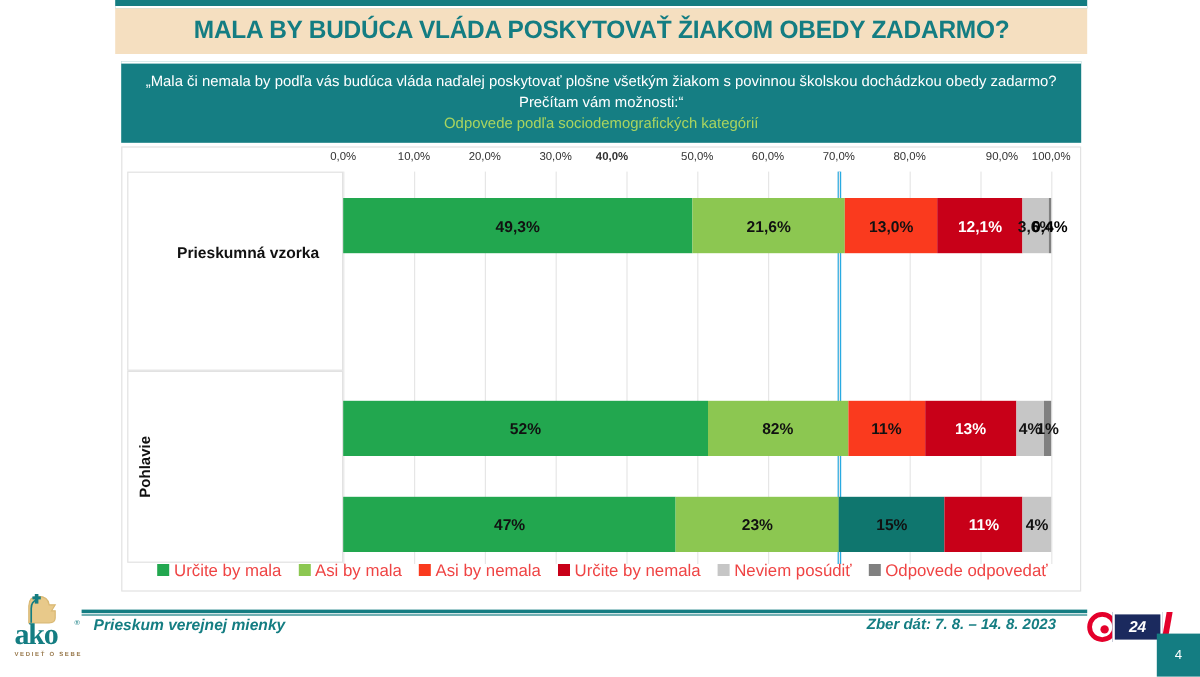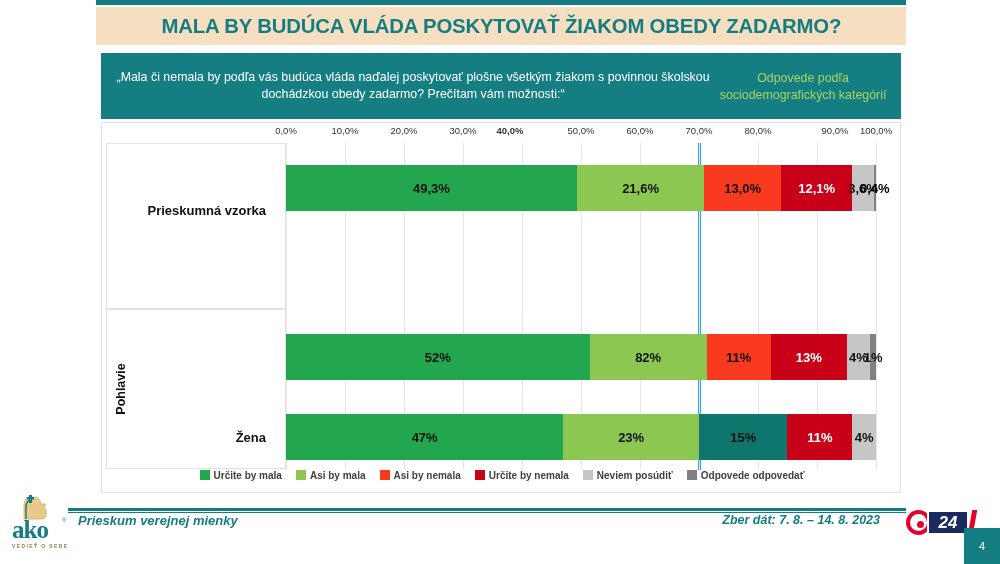--- a/index.html
+++ b/index.html
@@ -34,21 +34,21 @@
     letter-spacing:-0.2px;
     white-space:nowrap;
     transform:scaleX(0.97);
   }
 
   
   #question-band{
     position:absolute;left:101px;top:51px;width:800px;height:68px;
     background:#157E83;
     border-top:2px solid #ffffff;
-    display:flex;flex-direction:row;align-items:center;justify-content:center;
+    display:flex;flex-direction:column;align-items:center;justify-content:center;
     padding:0 10px;box-sizing:border-box;
   }
   #question-text{
     color:#ffffff;font-size:12.4px;line-height:17px;text-align:center;
     max-width:770px;font-weight:normal;
   }
   #question-sub{
     color:#A9D45F;font-size:12.4px;line-height:17px;text-align:center;
     margin-top:1px;
   }
@@ -127,21 +127,21 @@
     left:0;top:0;
   }
 
   
   #legend{
     position:absolute;left:0;bottom:6px;width:800px;height:22px;
     display:flex;align-items:center;justify-content:center;gap:14px;
   }
   .legend-item{display:flex;align-items:center;gap:4px;}
   .legend-swatch{width:10px;height:10px;display:block;}
-  .legend-text{font-size:10px;font-weight:bold;color:#404040;white-space:nowrap;}
+  .legend-text{font-size:14px;font-weight:normal;color:#ef4444;white-space:nowrap;}
 
   
   #footer-rule{
     position:absolute;left:68px;top:508px;width:838px;height:3px;background:#147D82;
   }
   #footer-rule2{
     position:absolute;left:68px;top:512px;width:838px;height:1px;background:#147D82;
   }
   #footer-note{
     position:absolute;left:78px;top:513px;
@@ -182,21 +182,21 @@
   #logo24-ring::after{
     content:"";position:absolute;left:7px;top:7px;width:7px;height:7px;
     background:#E4002B;border-radius:50%;
   }
   #logo24-box{
     position:absolute;left:21px;top:2px;width:42px;height:25px;
     background:#1B2A5E;border:2px solid #ffffff;box-sizing:border-box;
     display:flex;align-items:center;justify-content:center;
   }
   #logo24-num{
-    color:#ffffff;font-size:17px;font-weight:bold;font-style:italic;
+    color:#ffffff;font-size:13px;font-weight:bold;font-style:italic;
   }
   #logo24-bar{
     position:absolute;left:64px;top:2px;width:5px;height:25px;background:#E4002B;
     transform:skewX(-10deg);
   }
 
   
   #page-tab{
     position:absolute;right:0;top:528px;width:36px;height:36px;
     background:#147D82;
@@ -285,21 +285,20 @@
         <div class="seg" style="width: 76.7px; background: rgb(200, 0, 24);">
           <span class="seg-label" style="color: rgb(255, 255, 255);">13%</span>
         </div>
         <div class="seg" style="width: 23.6px; background: rgb(198, 198, 198);">
           <span class="seg-label" style="color: rgb(17, 17, 17);">4%</span>
         </div>
         <div class="seg" style="width: 5.9px; background: rgb(128, 128, 128);">
           <span class="seg-label" style="color: rgb(17, 17, 17);">1%</span>
         </div>
       </div>
-      <div class="row-label" style="top: 287px; left: 14px;">Žena</div>
       <div class="bar" style="left: 184px; top: 271px; width: 590px;">
         <div class="seg" style="width: 277.3px; background: rgb(34, 167, 79);">
           <span class="seg-label" style="color: rgb(17, 17, 17);">47%</span>
         </div>
         <div class="seg" style="width: 135.7px; background: rgb(140, 199, 81);">
           <span class="seg-label" style="color: rgb(17, 17, 17);">23%</span>
         </div>
         <div class="seg" style="width: 88.5px; background: #0f766e;">
           <span class="seg-label" style="color: rgb(17, 17, 17);">15%</span>
         </div>

